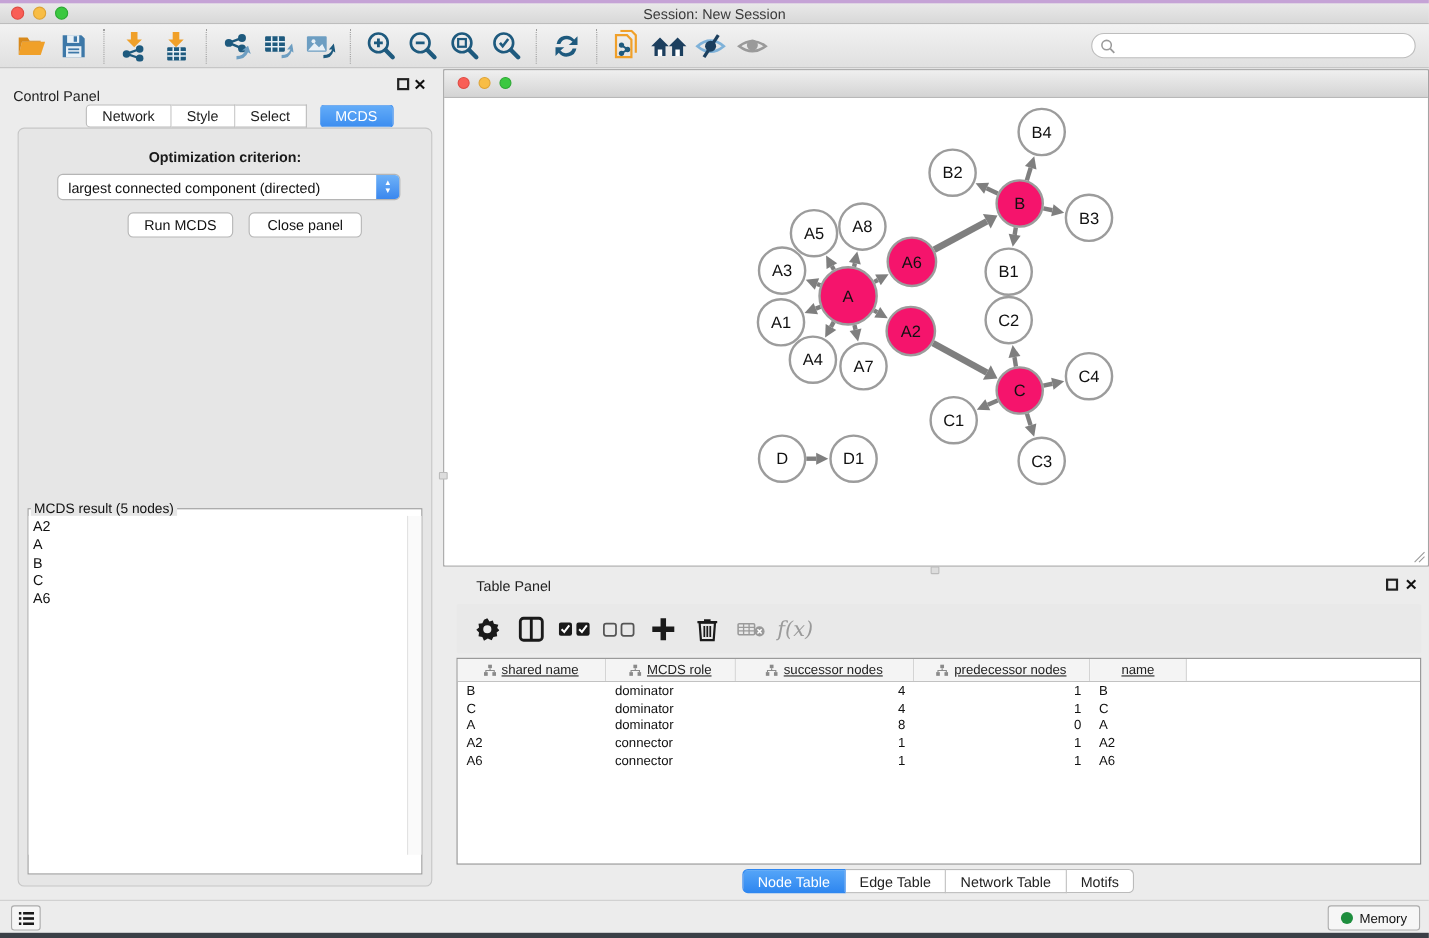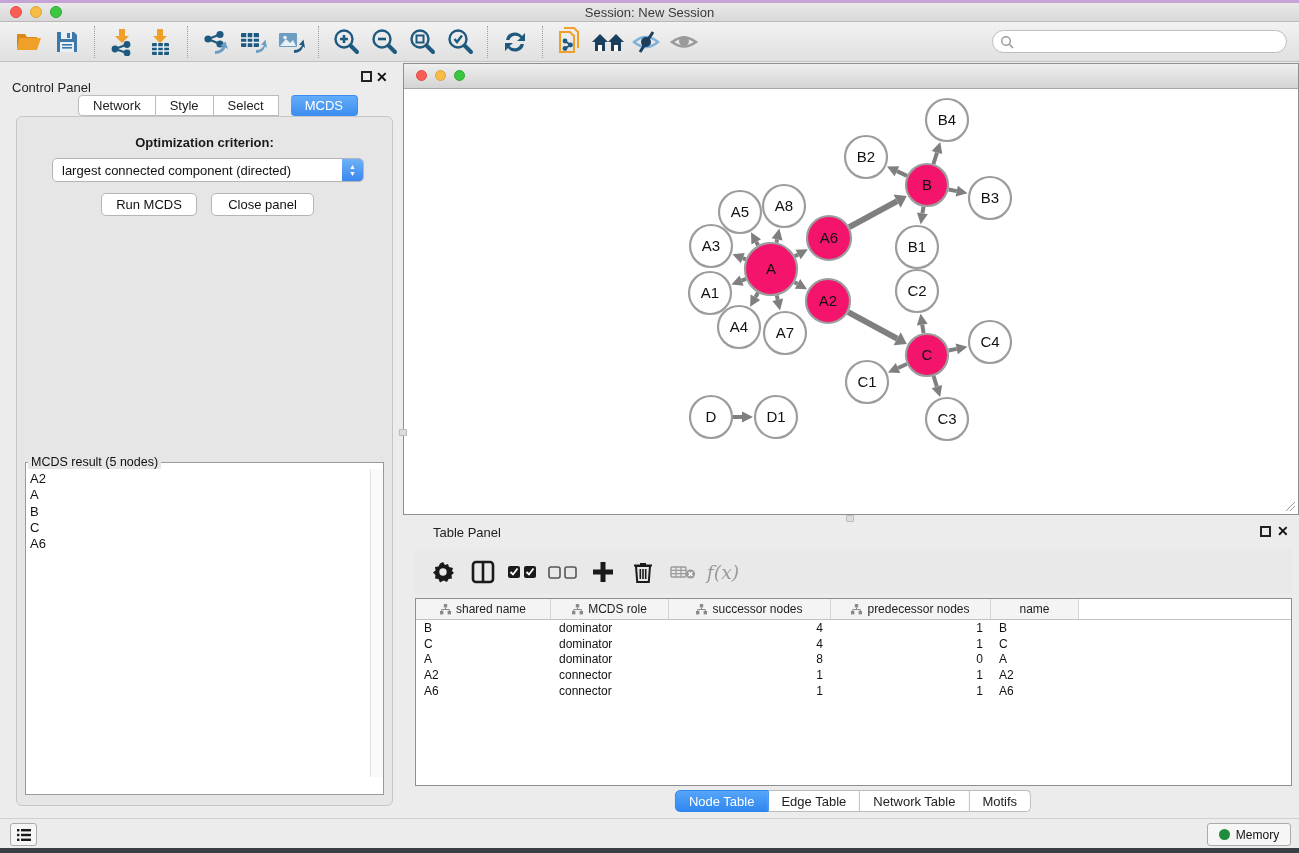--- a/index.html
+++ b/index.html
@@ -41,21 +41,21 @@
   .cp-body { position:absolute; left:16px; top:116px; width:377px; height:690px;
     background:#E6E6E6; border:1px solid #C6C6C6; border-radius:6px; }
   .opt-label { position:absolute; width:100%; text-align:center; top:18px; font-size:13px; font-weight:bold; color:#1a1a1a; }
   .dropdown { position:absolute; left:35px; top:41px; width:312px; height:24px; background:#fff;
     border:1px solid #B5B5B5; border-radius:5px; display:flex; align-items:center; cursor:pointer; }
   .dropdown .val { flex:1; font-size:13px; padding-left:9px; color:#111; white-space:nowrap; }
   .dropdown .stepper { width:21px; height:22px; border-radius:0 4px 4px 0;
     background:linear-gradient(#6FB2F8,#3A87EE); display:flex; flex-direction:column; align-items:center; justify-content:center; }
   .dropdown .stepper span { color:#fff; font-size:7px; line-height:7px; }
   .btn { position:absolute; height:23px; background:#fff; border:1px solid #B5B5B5; border-radius:5px;
-    font-size:13px; color:#111; display:flex; align-items:center; justify-content:center; cursor:pointer; }
+    font-size:13px; color:#111; display:flex; align-items:center; justify-content:center; cursor:pointer;margin-left:15px; }
   fieldset.result { position:absolute; left:8px; top:338px; width:359px; height:340px;
     border:1px solid #9A9A9A; background:#fff; }
   fieldset.result legend { font-size:12.5px; color:#111; padding:0 3px; margin-left:2px; background:#E6E6E6; }
   .result-list { position:absolute; left:0; top:0; width:100%; height:100%; background:#fff; padding:2px 0 0 4px; }
   .result-item { font-size:13px; line-height:16.3px; color:#111; }
   .result-scroll { position:absolute; right:0; top:0; width:13px; height:100%; background:#FAFAFA; border-left:1px solid #E2E2E2; }
 
   
   .netwin { position:absolute; left:403px; top:63px; width:896px; height:452px;
     background:#fff; border:1px solid #8F8F8F; }
@@ -70,21 +70,21 @@
   
   .tp-title { position:absolute; left:433px; top:525px; font-size:13px; color:#222; }
   .tp-toolbar { position:absolute; left:415px; top:549px; width:877px; height:45px; background:#E9E9E9;
     border-radius:2px; display:flex; align-items:center; padding-left:10px; gap:4px; }
   .tp-btn { width:36px; height:36px; display:flex; align-items:center; justify-content:center; cursor:pointer; }
   .fx { font-family:"DejaVu Serif", serif; font-style:italic; font-size:19px; color:#9a9a9a; }
   .ntable { position:absolute; left:415px; top:598px; width:877px; height:188px; background:#fff;
     border:1px solid #8F8F8F; overflow:hidden; }
   .thead { display:flex; height:21px; border-bottom:1px solid #C2C2C2; }
   .th { background:#F4F4F4; border-right:1px solid #D4D4D4; display:flex; align-items:center; justify-content:center;
-    gap:5px; font-size:12px; color:#222; cursor:pointer; }
+    gap:5px; font-size:12px; color:#222; cursor:pointer;text-decoration:underline; }
   .trow { display:flex; height:15.8px; align-items:center; }
   .td { font-size:12px; color:#111; padding:0 8px; white-space:nowrap; }
   .td.r { text-align:right; }
   .tp-tabs { position:absolute; left:853px; top:790px; transform:translateX(-50%); display:flex; height:22px; }
   .tp-tab { padding:0 13px; font-size:13px; line-height:21px; background:#fff; border:1px solid #BBB;
     border-left:none; color:#222; cursor:pointer; }
   .tp-tab:first-child { border-left:1px solid #BBB; border-radius:5px 0 0 5px;text-align:center; }
   .tp-tab:last-child { border-radius:0 5px 5px 0; }
   .tp-tab.sel { background:linear-gradient(#55A5F8,#2F87F0); color:#fff; border-color:#2F87F0; }
 

